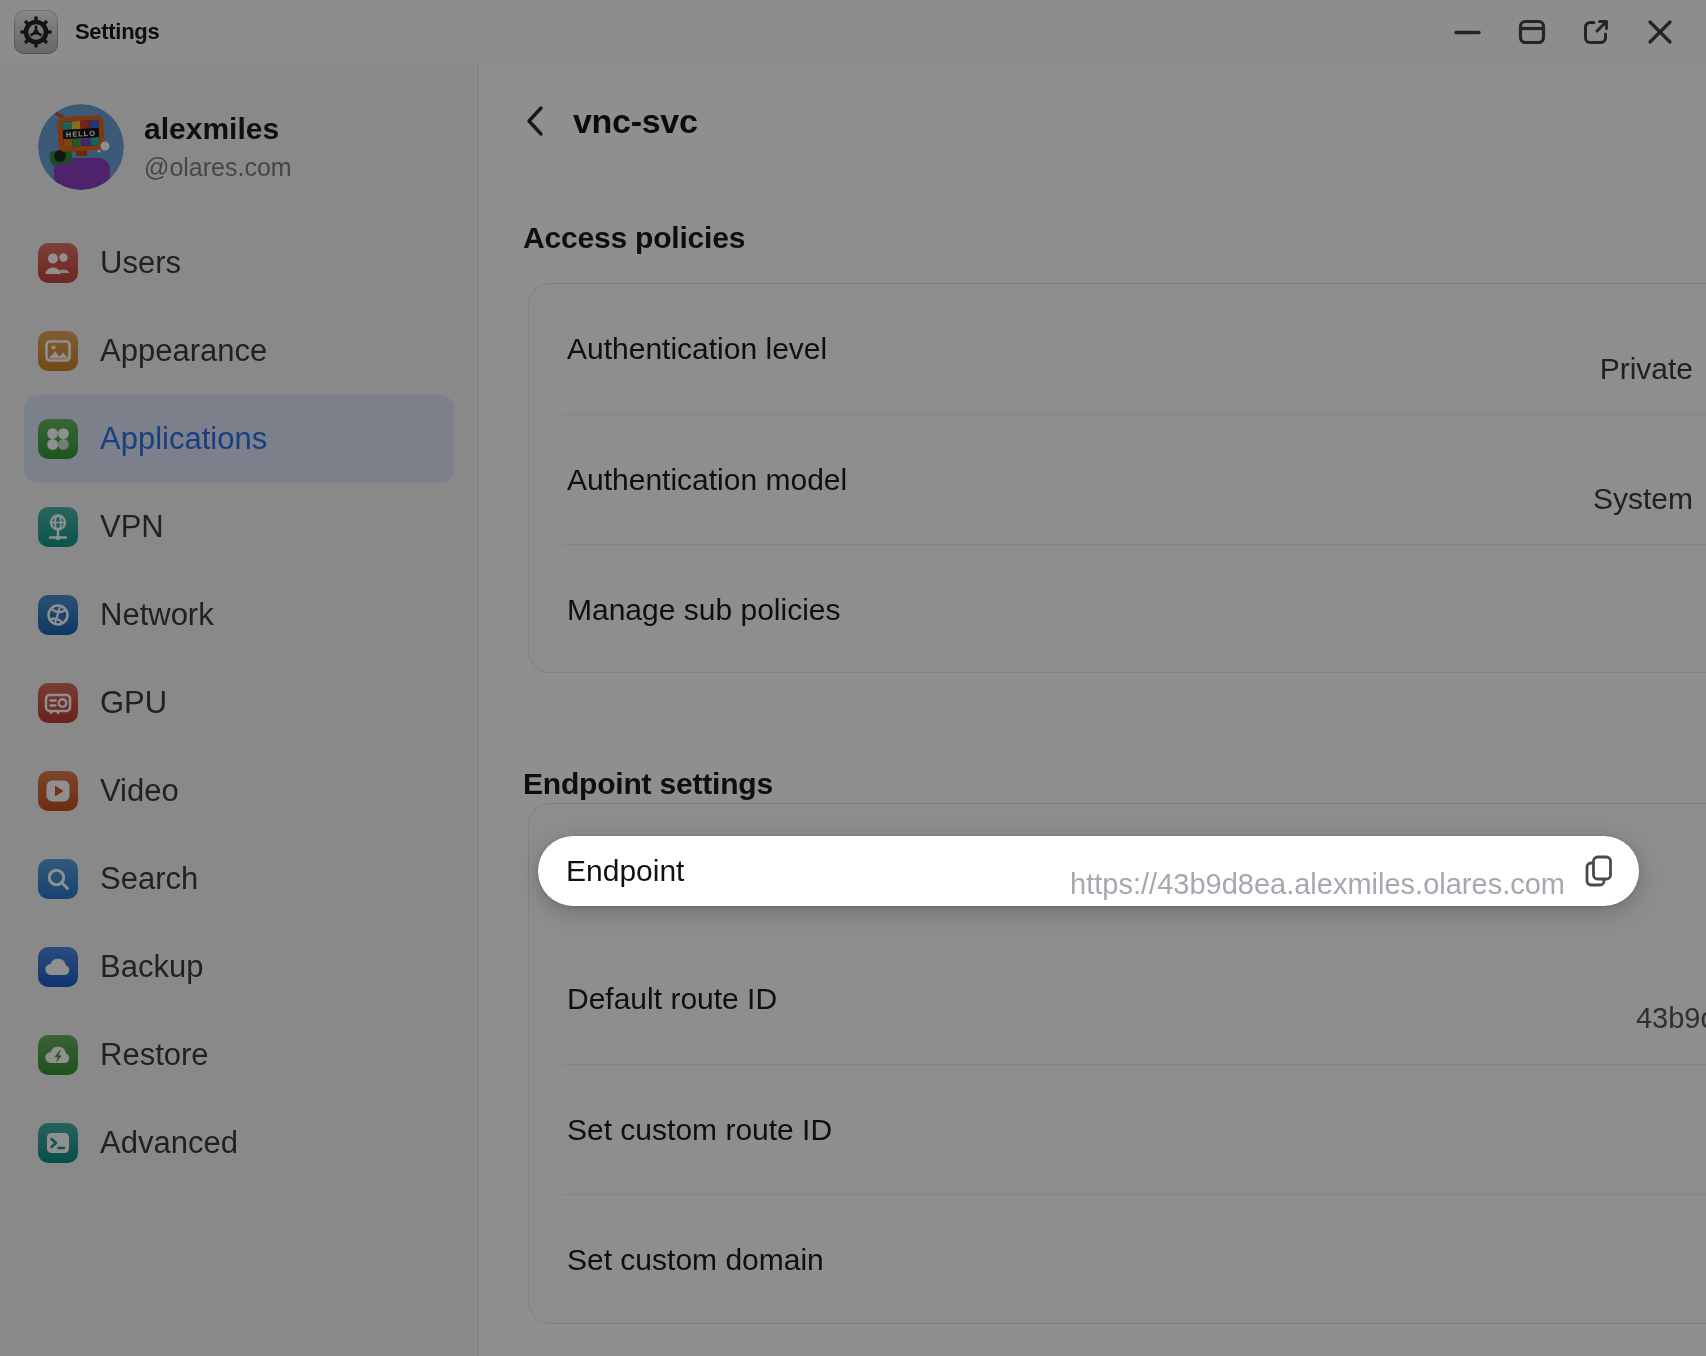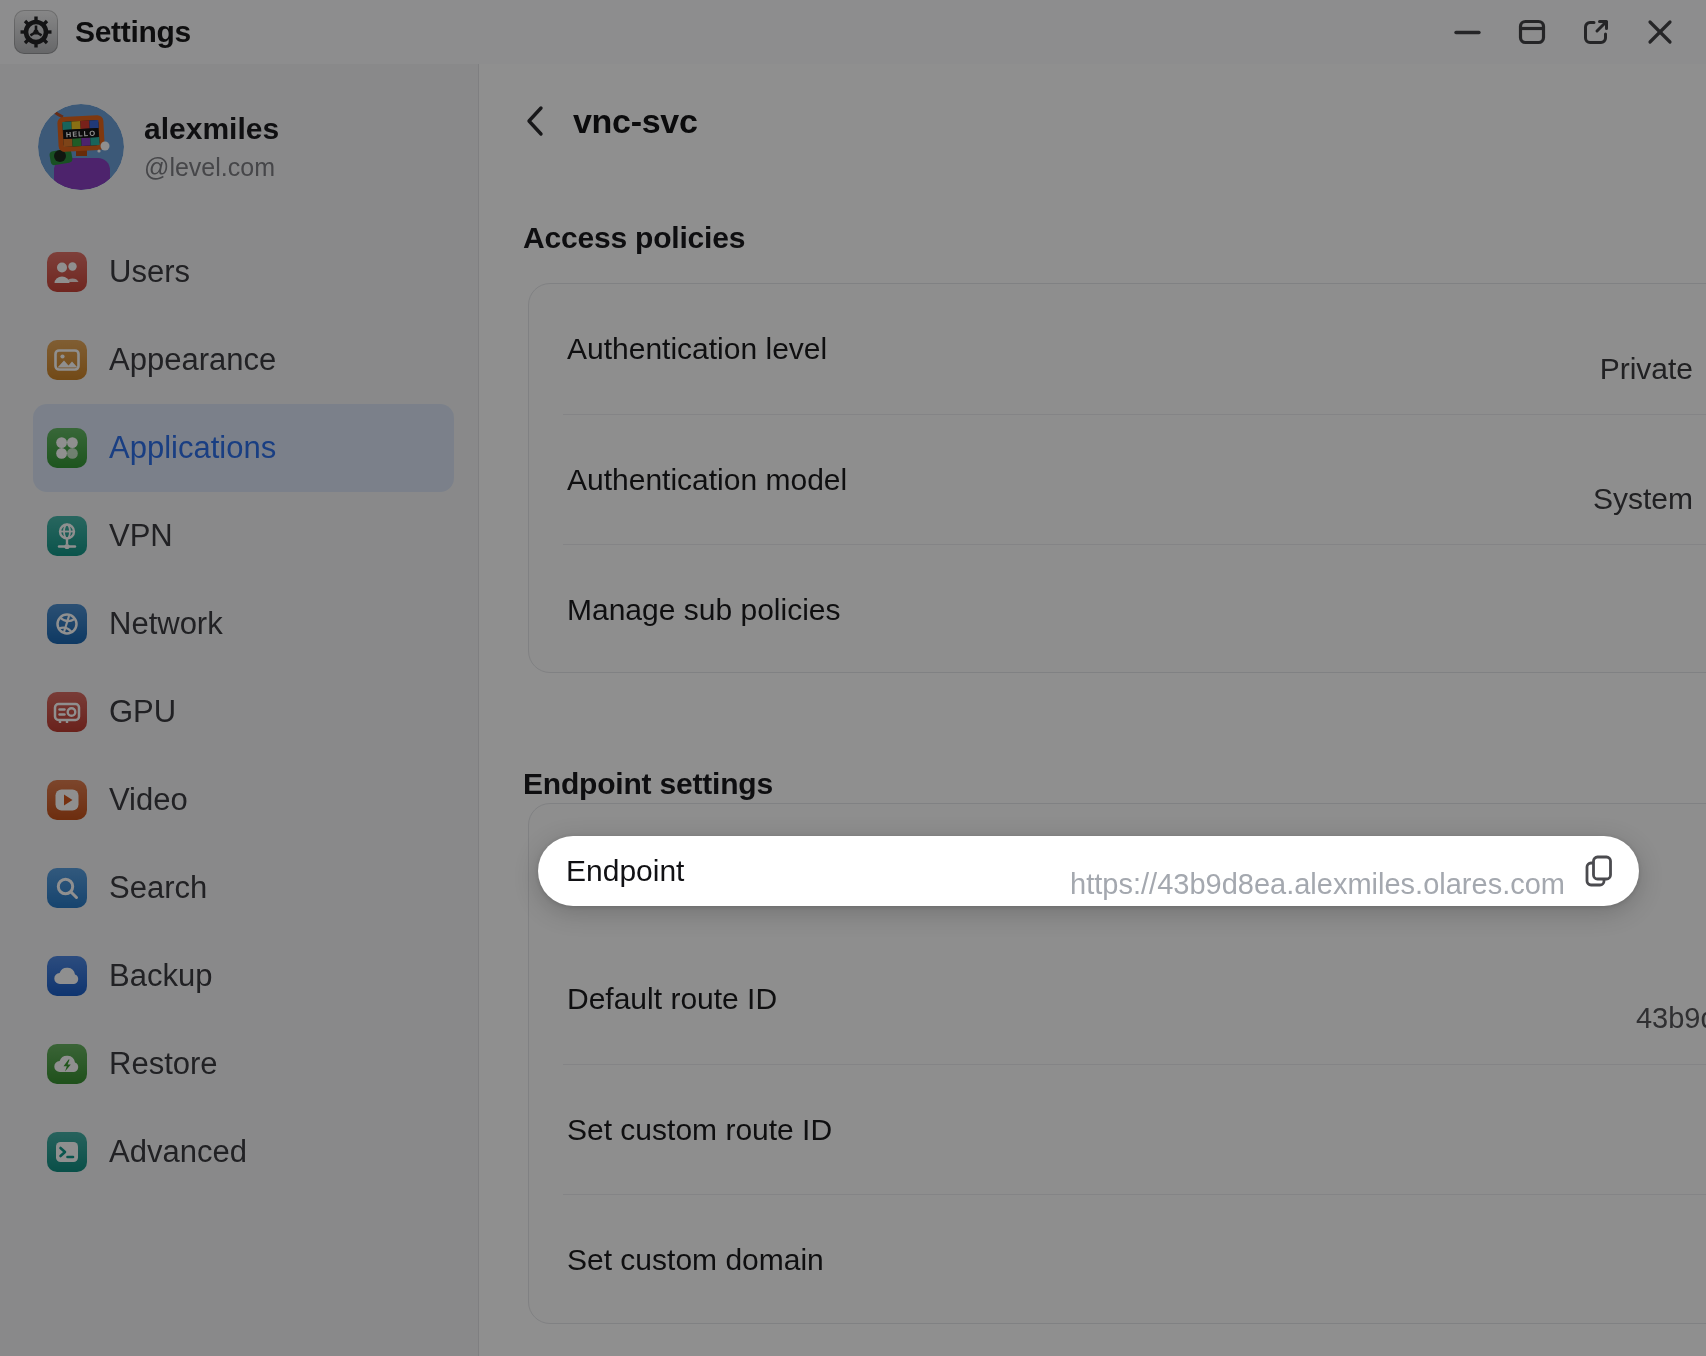--- a/index.html
+++ b/index.html
@@ -14,37 +14,37 @@
   
   .titlebar{position:absolute;left:0;top:0;right:0;height:64px;background:#fcfcfd;z-index:1;}
   .app-icon{
     position:absolute;left:14px;top:10px;width:44px;height:44px;border-radius:10px;
     background:linear-gradient(180deg,#f1f1f2 0%,#b6b7ba 100%);
     box-shadow:inset 0 0 0 1px rgba(0,0,0,.18);
     display:flex;align-items:center;justify-content:center;
   }
   .win-title{
     position:absolute;left:75px;top:0;height:64px;display:flex;align-items:center;
-    font-size:30px;font-weight:700;color:#1a1a1c;letter-spacing:-.3px;
+    font-size:22px;font-weight:700;color:#1a1a1c;letter-spacing:-.3px;
   }
   .win-controls{position:absolute;right:26px;top:0;height:64px;display:flex;align-items:center;gap:24px;}
   .win-btn{width:40px;height:40px;border:none;background:transparent;padding:0;display:flex;align-items:center;justify-content:center;cursor:pointer;}
   .win-btn svg{display:block;}
 
   
   .sidebar{
     position:absolute;left:0;top:64px;bottom:0;width:479px;
     background:#f4f5f7;border-right:1px solid #e2e3e6;box-sizing:border-box;
   }
   .profile{position:absolute;left:38px;top:40px;display:flex;align-items:center;gap:20px;}
   .avatar{width:86px;height:86px;border-radius:50%;overflow:hidden;flex:0 0 auto;}
   .profile-name{font-size:30px;font-weight:700;color:#1c1c1f;line-height:1.15;}
   .profile-domain{font-size:25px;color:#7d7d82;margin-top:6px;}
 
-  .nav{position:absolute;left:0;right:0;top:164px;padding-left:9px;}
+  .nav{position:absolute;left:0;right:0;top:155px;}
   .nav-item{
     height:88px;margin:0 24px;display:flex;align-items:center;gap:22px;
     padding-left:14px;border-radius:14px;cursor:pointer;box-sizing:border-box;
   }
   .nav-item .ic{
     width:40px;height:40px;border-radius:10px;background:var(--c,#888);
     display:flex;align-items:center;justify-content:center;flex:0 0 auto;
     background-image:linear-gradient(180deg,rgba(255,255,255,.22),rgba(0,0,0,.08));
   }
   .nav-label{font-size:31px;color:#3c3c40;}
@@ -192,21 +192,21 @@
               <rect x="26" y="25" width="34" height="9" fill="#141416"></rect>
               <text x="43" y="32.4" text-anchor="middle" font-family="Liberation Sans,sans-serif" font-size="7.4" font-weight="700" fill="#ffffff" letter-spacing="1">HELLO</text>
             </g>
             <circle cx="67" cy="42" r="4.5" fill="#ffffff"></circle>
             <circle cx="61" cy="47" r="1.6" fill="#ffffff"></circle>
           </g>
         </svg>
       </div>
       <div>
         <div class="profile-name">alexmiles</div>
-        <div class="profile-domain">@level.com</div>
+        <div class="profile-domain">@olares.com</div>
       </div>
     </div>
 
     <nav class="nav">
 
       <div class="nav-item">
         <span class="ic ic-users">
           <svg width="40" height="40" viewBox="0 0 40 40" fill="#fff">
             <circle cx="25.5" cy="14.5" r="4.2"></circle>
             <path d="M19.5 30a6.5 5.5 0 0 1 12-0z" opacity=".85"></path>

